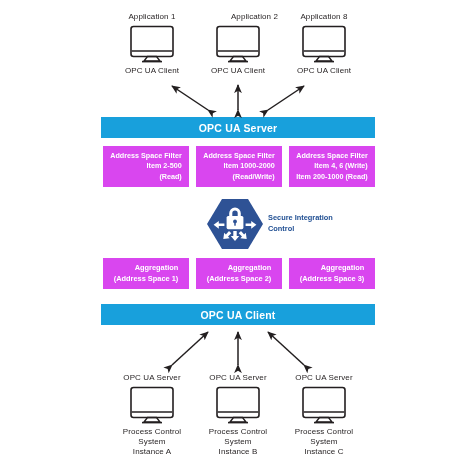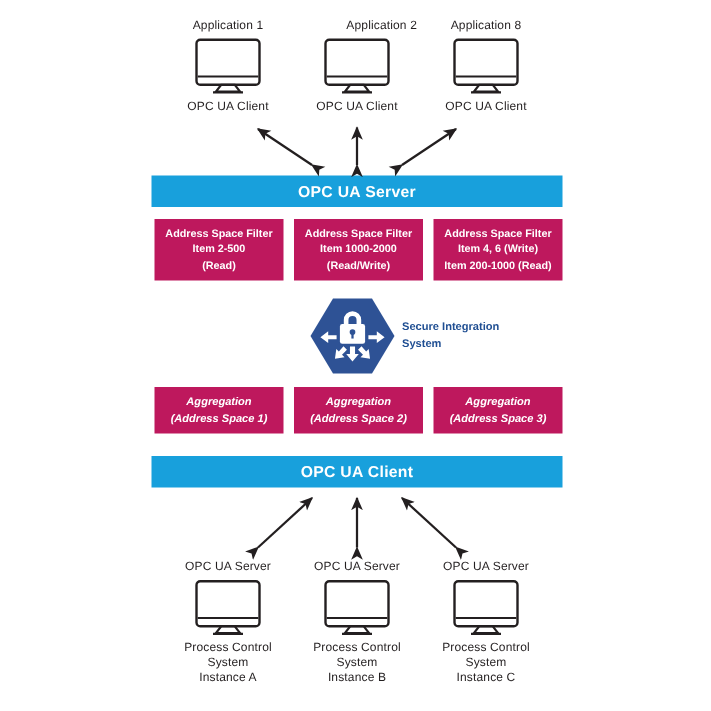--- a/index.html
+++ b/index.html
@@ -52,33 +52,33 @@
     align-items: center;
     justify-content: center;
     letter-spacing: 0.2px;
   }
 
   
   .dbox {
     position: absolute;
     width: 86px;
     height: 41px;
-    background: #be185d;
+    background: #d946ef;
     color: #ffffff;
     font-size: 7.2px;
     font-weight: bold;
     line-height: 1.42;
     display: flex;
     align-items: center;
     justify-content: center;
-    text-align: center;
+    text-align: right;
     white-space: pre-line;
     padding: 0 2px;
   }
-  .dbox.agg { height: 31px; font-size: 7.4px; font-style: italic; }
+  .dbox.agg { height: 31px; font-size: 7.4px; }
 
   
   #hexagon {
     position: absolute;
     left: 206px;
     top: 197px;
     width: 58px;
     height: 54px;
   }
   #hexagon svg { display: block; width: 58px; height: 54px; }
@@ -175,21 +175,21 @@
         <path d="M27.3 34.0 h3.4 v5.0 h2.5 l-4.2 5.0 l-4.2 -5.0 h2.5 Z"></path>
 
         <path d="M23.0 33.9 l2.3 2.3 l-3.3 3.3 l1.7 1.7 l-6.4 0.9 l0.9 -6.4 l1.7 1.7 Z"></path>
 
         <path d="M35.0 33.9 l-2.3 2.3 l3.3 3.3 l-1.7 1.7 l6.4 0.9 l-0.9 -6.4 l-1.7 1.7 Z"></path>
       </g>
     </svg>
   </div>
 
   <div id="sis-label">Secure Integration
-System</div>
+Control</div>
 
   <div class="dbox agg" style="left:103px; top:258px;">Aggregation
 (Address Space 1)</div>
   <div class="dbox agg" style="left:196px; top:258px;">Aggregation
 (Address Space 2)</div>
   <div class="dbox agg" style="left:289px; top:258px;">Aggregation
 (Address Space 3)</div>
 
   <div class="bar" style="top:304px;">OPC UA Client</div>
 

